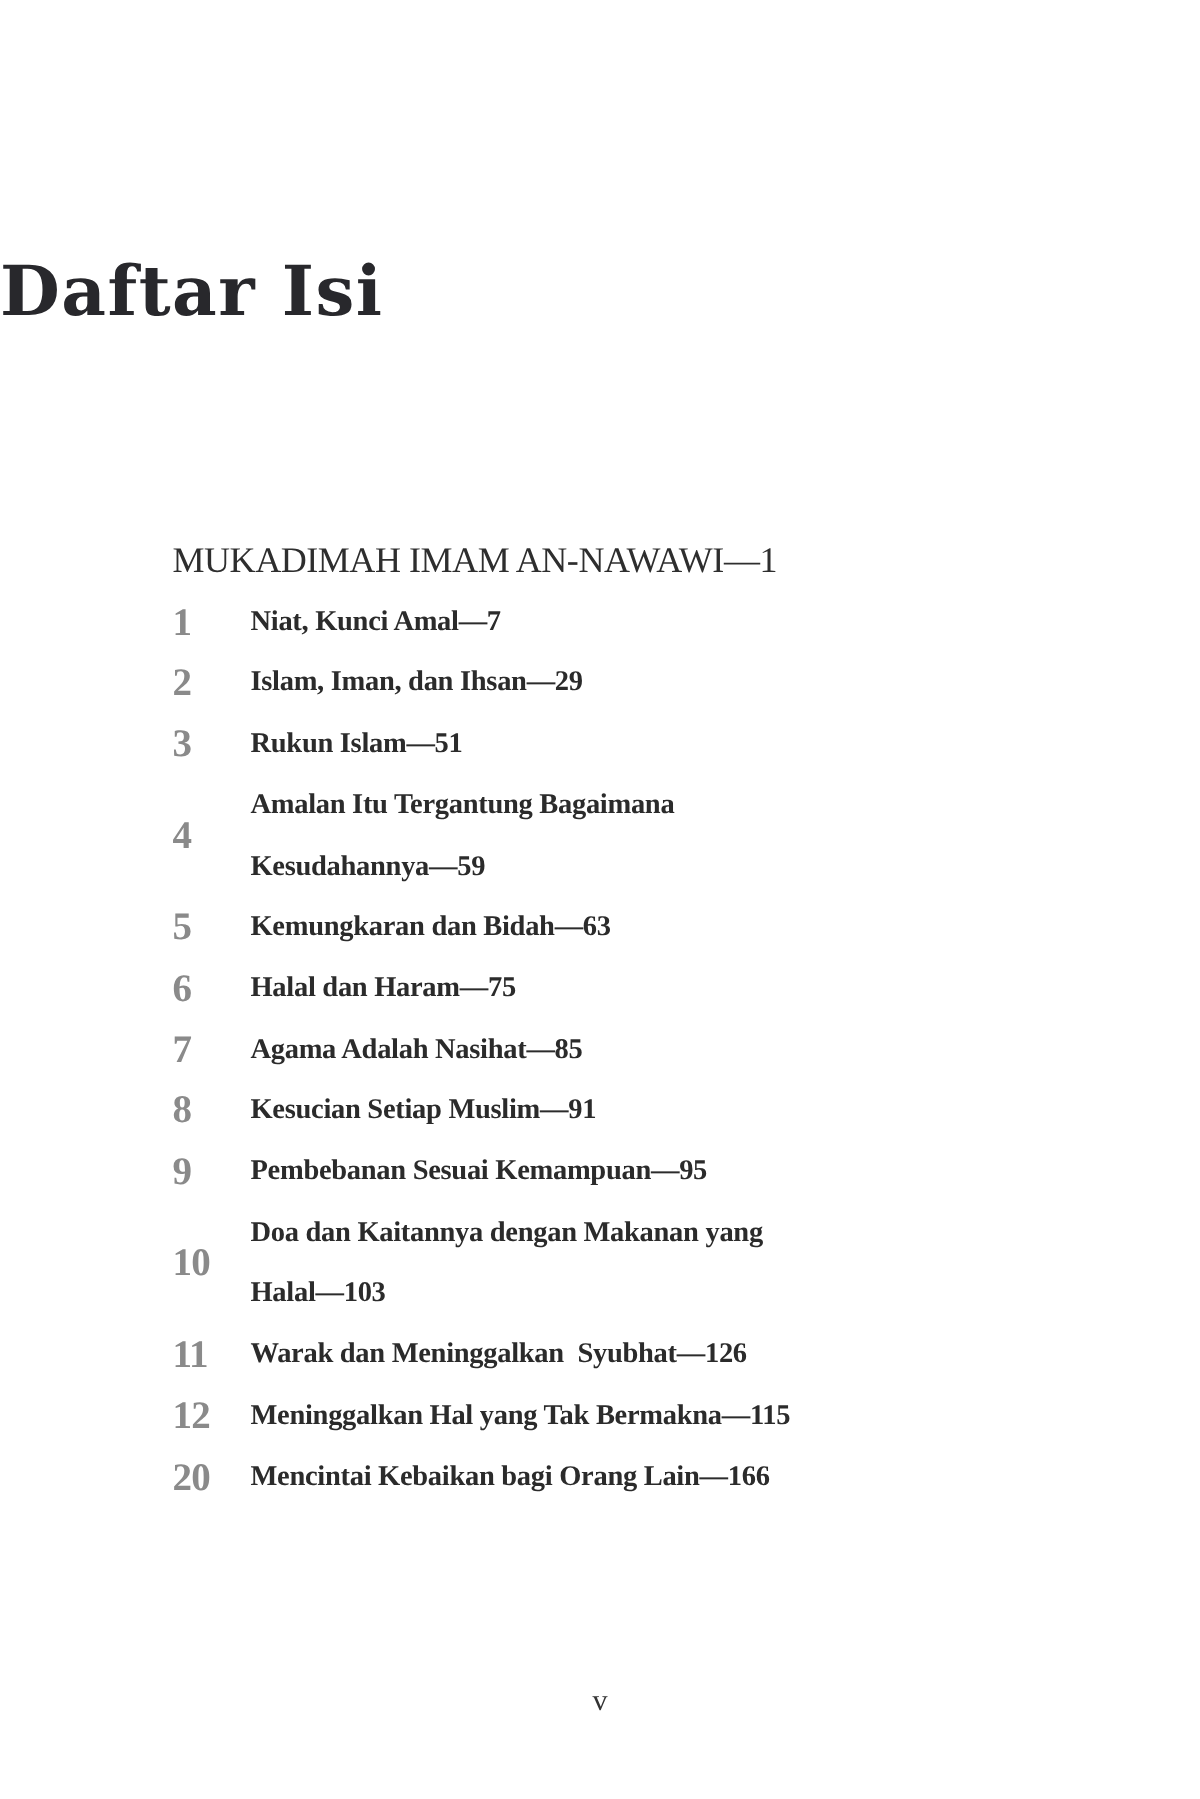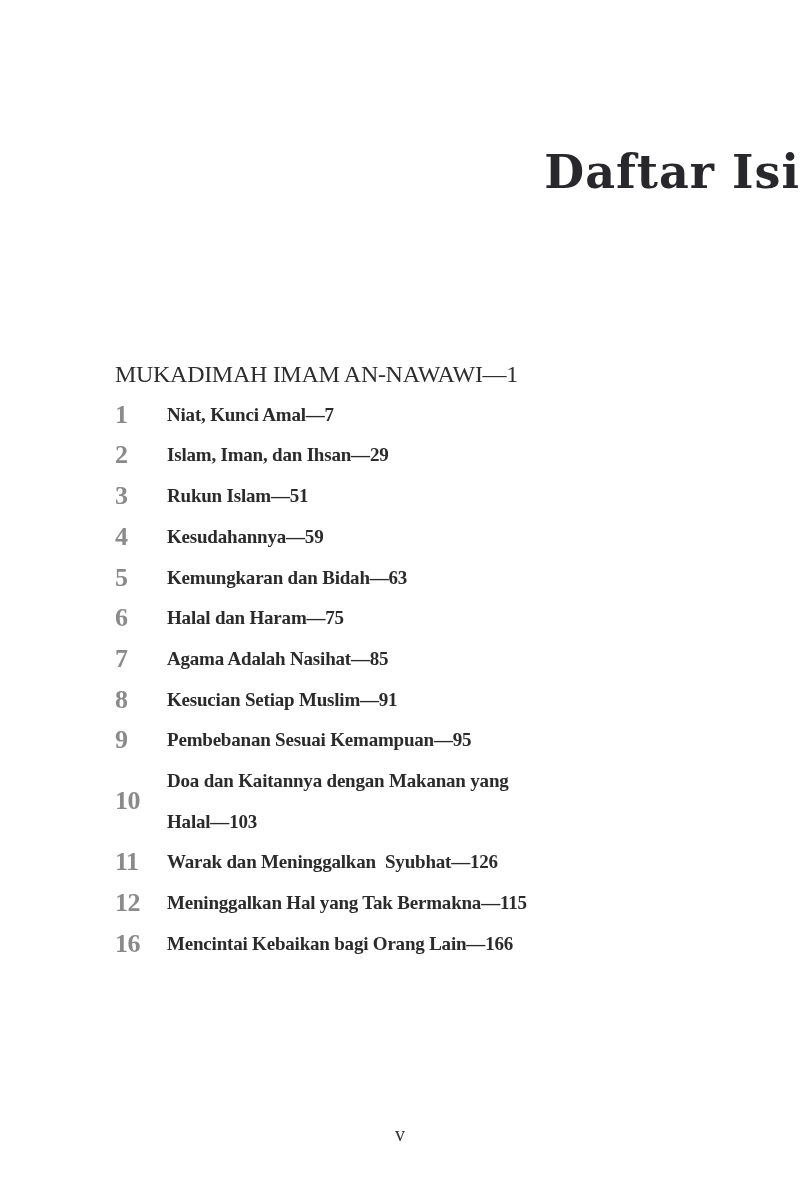--- a/index.html
+++ b/index.html
@@ -10,24 +10,24 @@
   .page {
     position: relative;
     width: 800px;
     height: 1199px;
     background: #ffffff;
     overflow: hidden;
     font-family: "Liberation Serif", serif;
   }
   .book-title {
     position: absolute;
-    top: 114px;
+    top: 136px;
     left: 0;
     right: 0;
-    text-align: right;
+    text-align: left;
     font-family: "DejaVu Serif", serif;
     font-weight: 700;
     font-size: 46px;
     line-height: 1.2;
     letter-spacing: 1px;
     color: #28282c;
   }
   .toc {
     position: absolute;
     left: 115px;
@@ -105,20 +105,21 @@
       </div>
       <div class="toc-row">
         <div class="toc-num">3</div>
         <div class="toc-text">
           <div class="toc-line">Rukun Islam—51</div>
         </div>
       </div>
       <div class="toc-row">
         <div class="toc-num">4</div>
         <div class="toc-text">
+          <div class="toc-line">Amalan Itu Tergantung Bagaimana</div>
           <div class="toc-line">Kesudahannya—59</div>
         </div>
       </div>
       <div class="toc-row">
         <div class="toc-num">5</div>
         <div class="toc-text">
           <div class="toc-line">Kemungkaran dan Bidah—63</div>
         </div>
       </div>
       <div class="toc-row">
@@ -158,21 +159,21 @@
           <div class="toc-line">Warak dan Meninggalkan  Syubhat—126</div>
         </div>
       </div>
       <div class="toc-row">
         <div class="toc-num">12</div>
         <div class="toc-text">
           <div class="toc-line">Meninggalkan Hal yang Tak Bermakna—115</div>
         </div>
       </div>
       <div class="toc-row">
-        <div class="toc-num">16</div>
+        <div class="toc-num">20</div>
         <div class="toc-text">
           <div class="toc-line">Mencintai Kebaikan bagi Orang Lain—166</div>
         </div>
       </div>
     </div>
 
   <div class="page-footer">v</div>
 
 </div>
 

